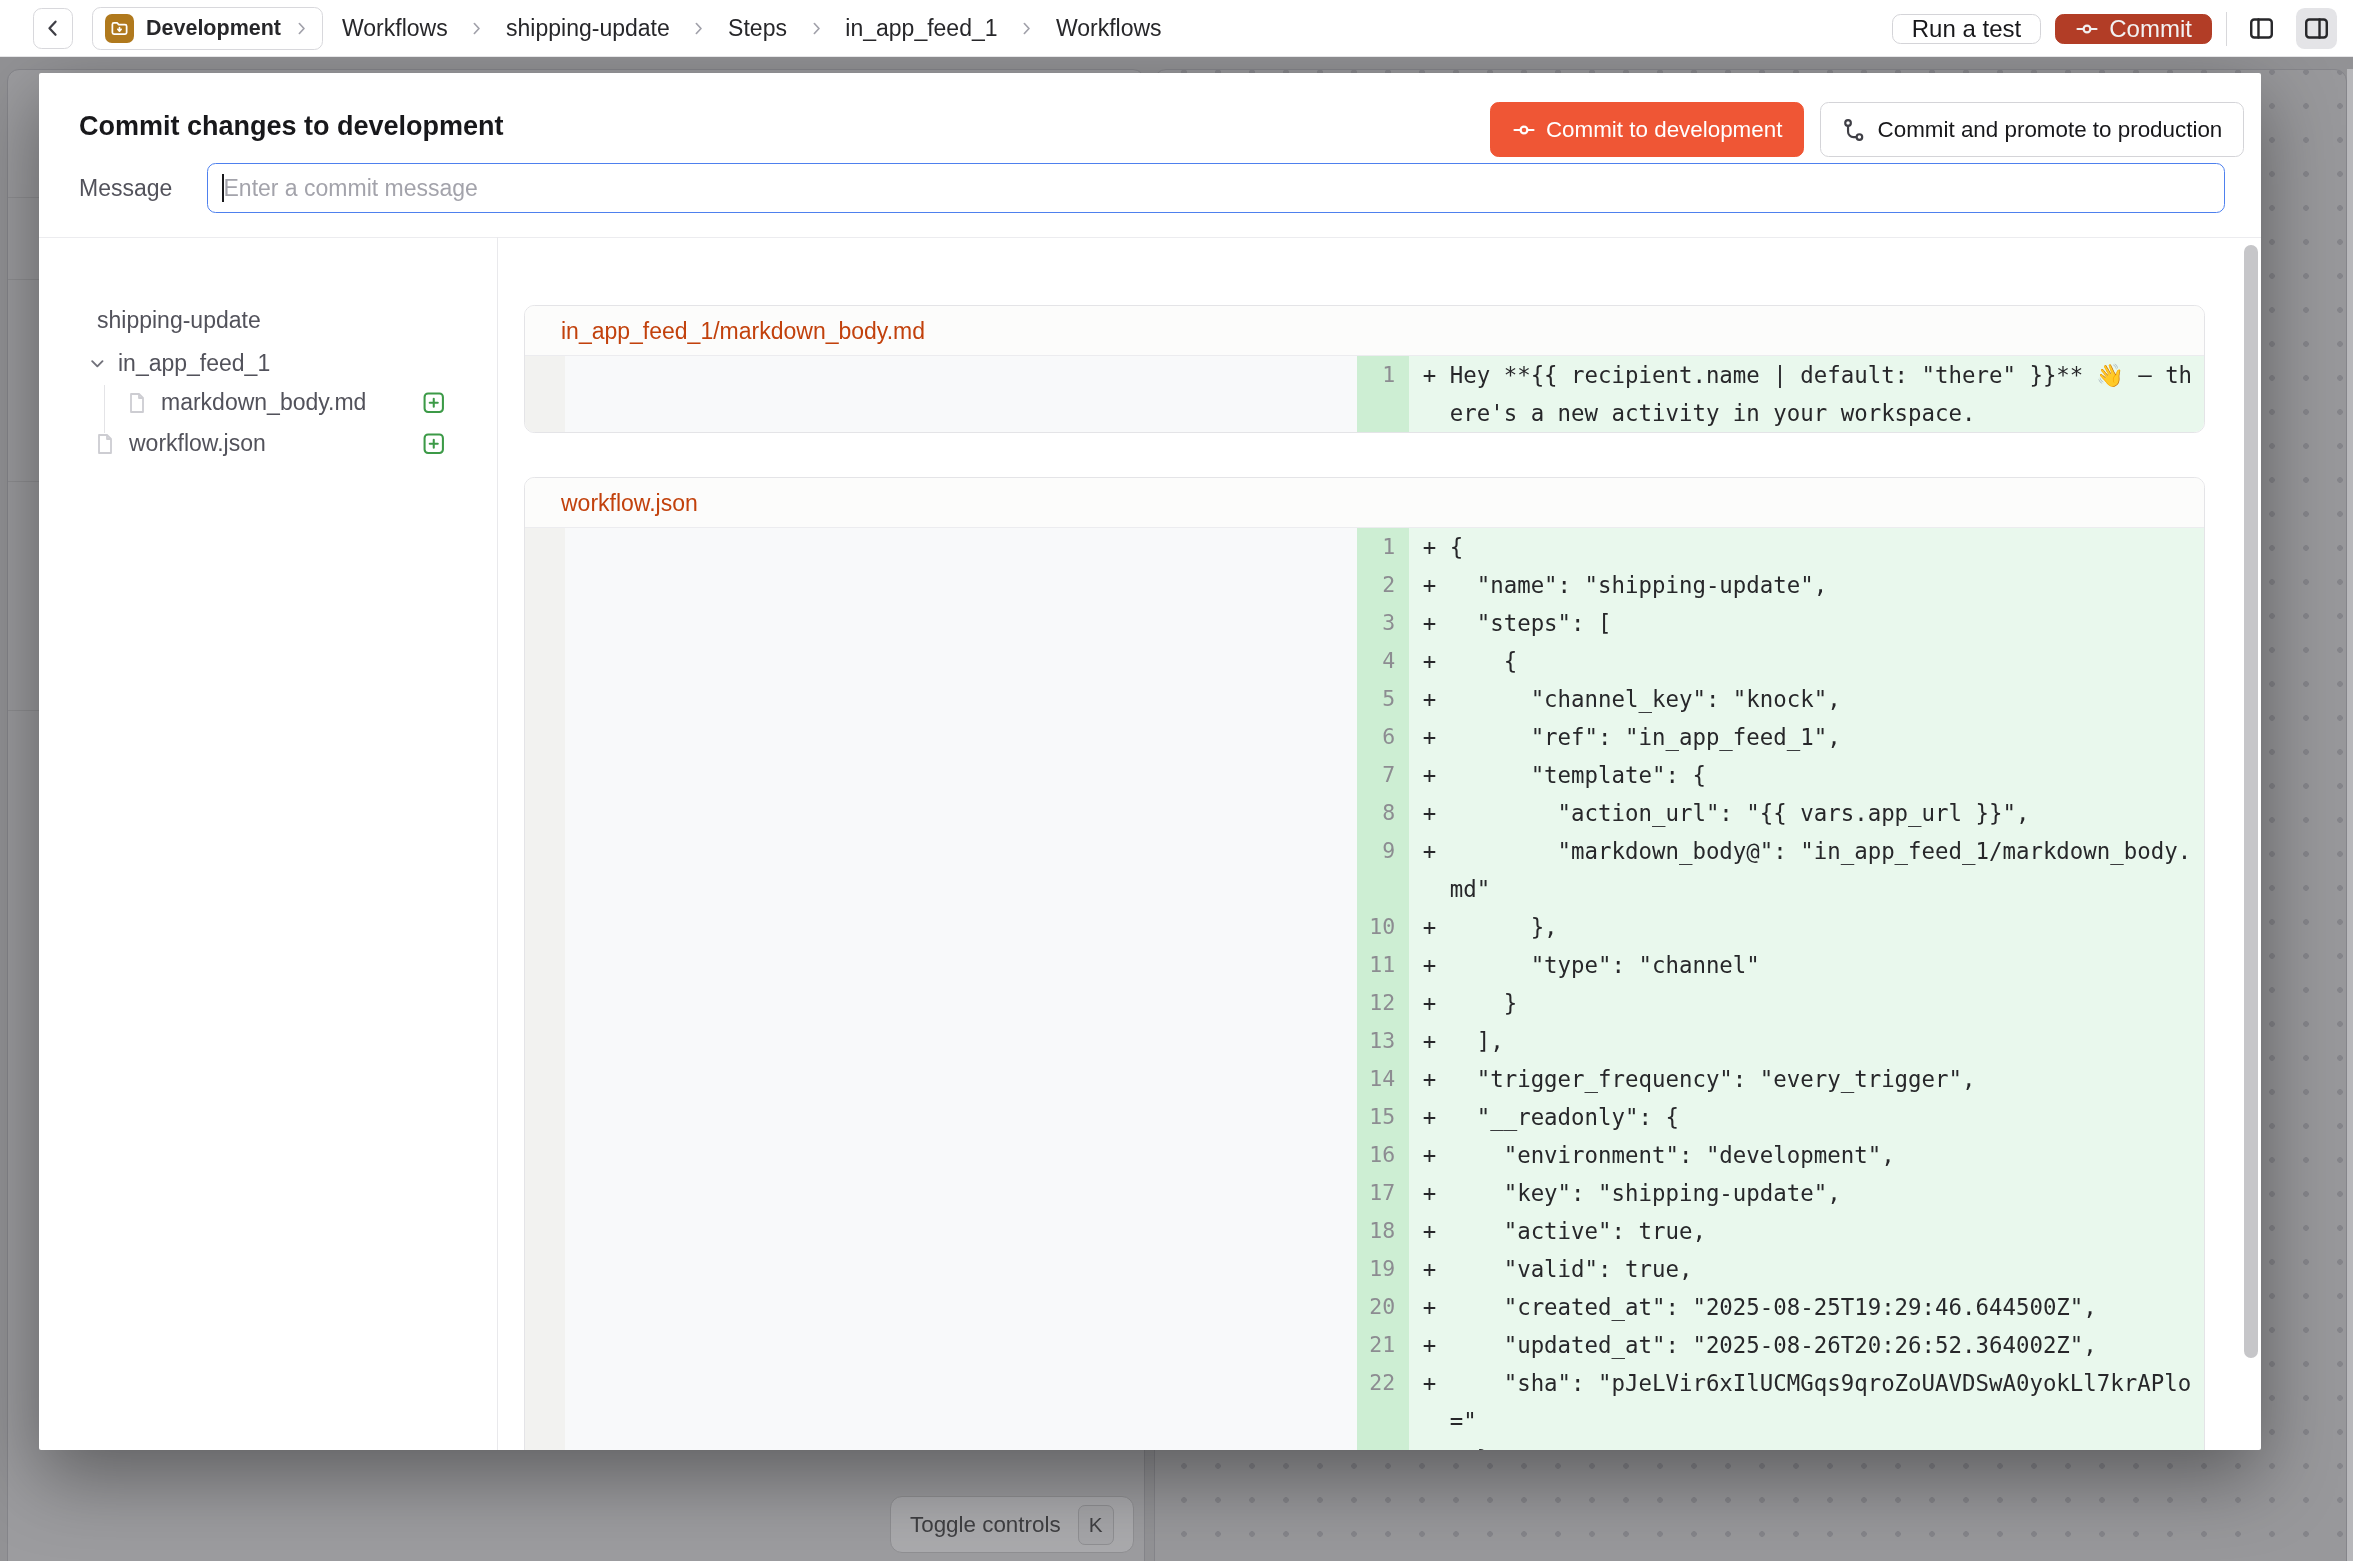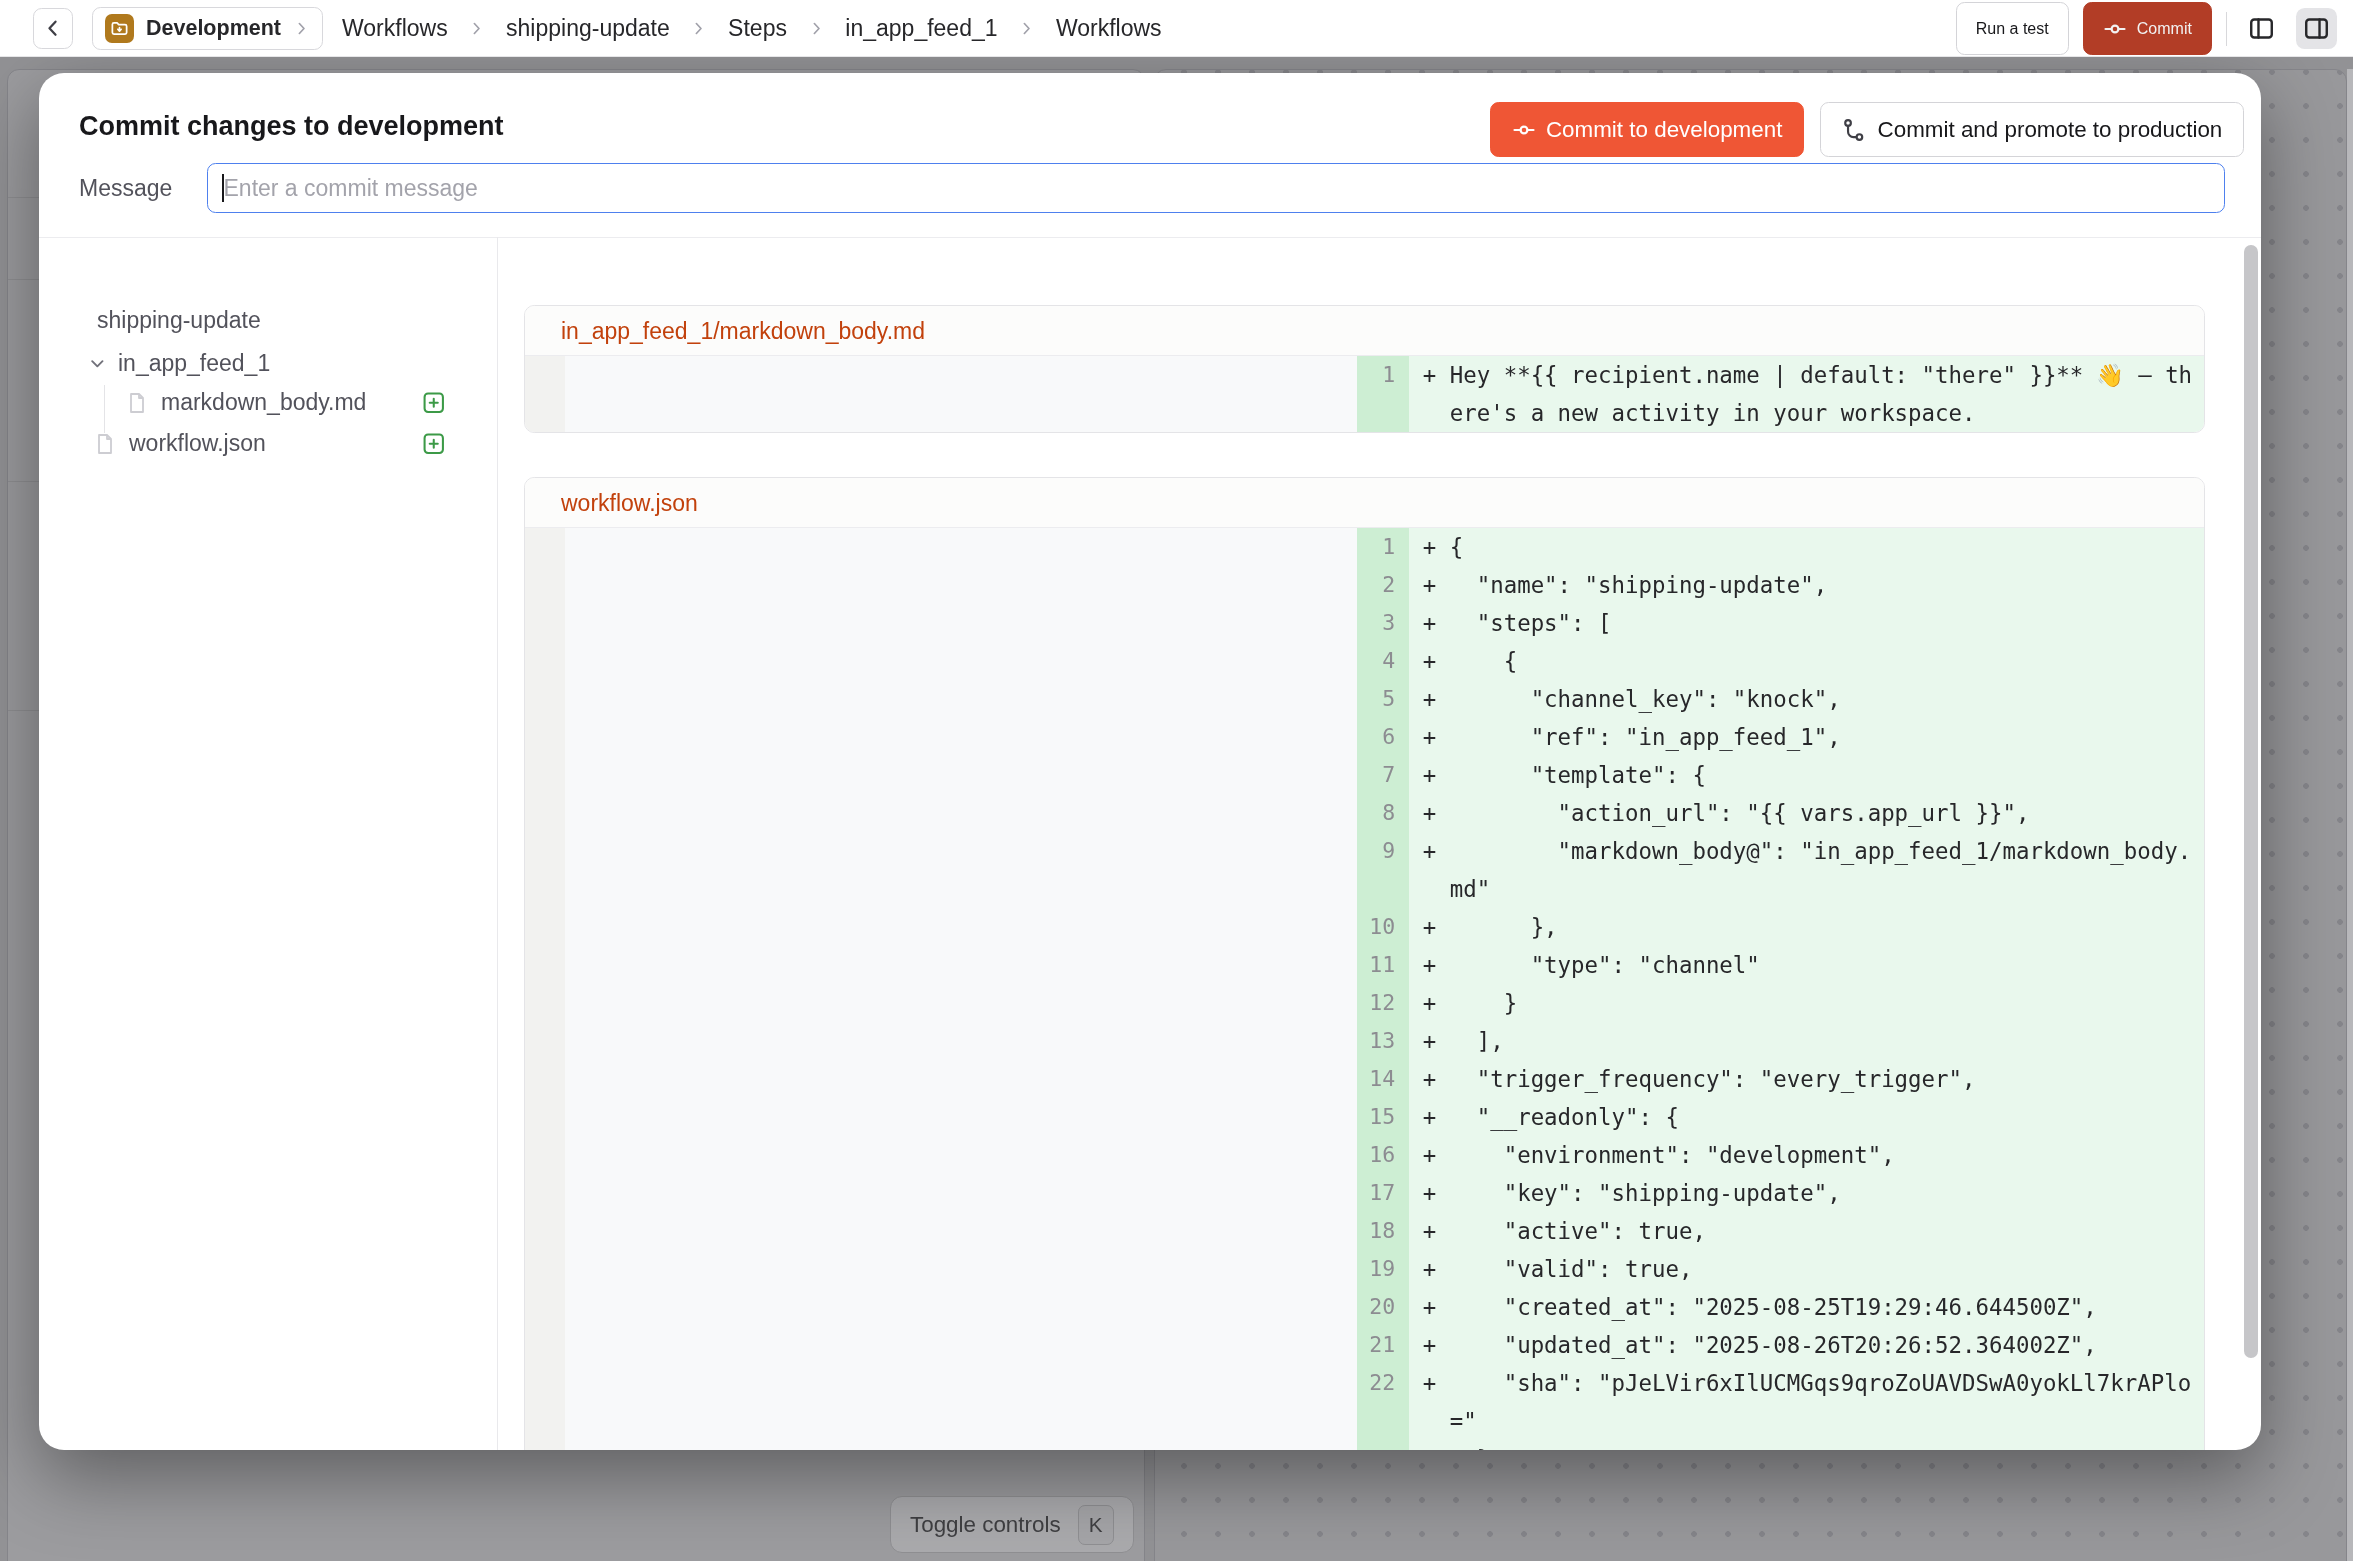--- a/index.html
+++ b/index.html
@@ -34,29 +34,29 @@
   .topbar{position:absolute;left:0;top:0;width:2354px;height:57px;background:#fff;border-bottom:0.9px solid #e6e6e8;z-index:30}
   .tb-left{position:absolute;left:33px;top:0;height:57px;display:flex;align-items:center;gap:19px}
   .iconbtn{display:flex;align-items:center;justify-content:center;width:40px;height:41px;border:0.9px solid #d8d8dc;border-radius:8.6px;background:#fff;cursor:pointer}
   .chip{display:flex;align-items:center;gap:12px;height:43px;padding:12px 12px;border:0.9px solid #d8d8dc;border-radius:8.6px;background:#fff}
   .chip .env-icon{display:flex;align-items:center;justify-content:center;width:29px;height:29px;background:var(--amber);border-radius:6.9px}
   .chip .env-label{font-size:21.5px;font-weight:600;color:#27272a}
   .crumbs{display:flex;align-items:center;gap:20.7px;font-size:23px;color:#27272a}
   .crumb{white-space:nowrap}
   .sep svg{display:block}
   .tb-right{position:absolute;right:17px;top:0;height:57px;display:flex;align-items:center;gap:13.8px}
-  .btn{display:inline-flex;align-items:center;gap:10.3px;height:53px;padding:0 19px;border-radius:8.6px;
-    font-size:16px;border:0.9px solid #d4d4d8;background:#fff;color:#18181b;cursor:pointer;white-space:nowrap}
+  .btn{display:inline-flex;align-items:center;gap:10.3px;height:30px;padding:0 19px;border-radius:8.6px;
+    font-size:24px;border:0.9px solid #d4d4d8;background:#fff;color:#18181b;cursor:pointer;white-space:nowrap}
   .btn.red{background:var(--commit-dark);border-color:var(--commit-dark);color:#f2f2f2}
   .vdiv{width:1.7px;height:34px;background:#d8d8db}
   .panelbtn{display:flex;align-items:center;justify-content:center;width:41px;height:41px;border-radius:8.6px;background:transparent;cursor:pointer}
   .panelbtn.active{background:#e4e4e7}
 
   
-  .modal{position:absolute;left:39px;top:73px;width:2222px;height:1377px;background:#fff;border-radius:25px;
+  .modal{position:absolute;left:39px;top:73px;width:2222px;height:1377px;background:#fff;border-radius:2px;
     box-shadow:0 26px 77px rgba(0,0,0,0.4);z-index:20;overflow:hidden}
   .m-title{position:absolute;left:40px;top:38px;font-size:27px;font-weight:700;color:#18181b}
   .m-actions{position:absolute;right:17px;top:29px;display:flex;gap:15.5px}
   .btn.big{height:55px;font-size:22.4px;padding:0 20.7px;border-radius:8.6px}
   .btn.accent{background:var(--accent);border-color:var(--accent);color:#fff}
   .m-msgrow{position:absolute;left:40px;top:90px;width:2152px}
   .m-msglabel{position:absolute;left:0;top:12px;font-size:23px;color:#52525b}
   .m-input{position:absolute;left:128px;top:0;width:2018px;height:50px;border:1.7px solid var(--focus);border-radius:8.6px;
     padding:0 15.5px;font-size:23px;color:#18181b;background:#fff;outline:none;font-family:"Liberation Sans",sans-serif}
   .m-input::placeholder{color:#a3a3ab}

